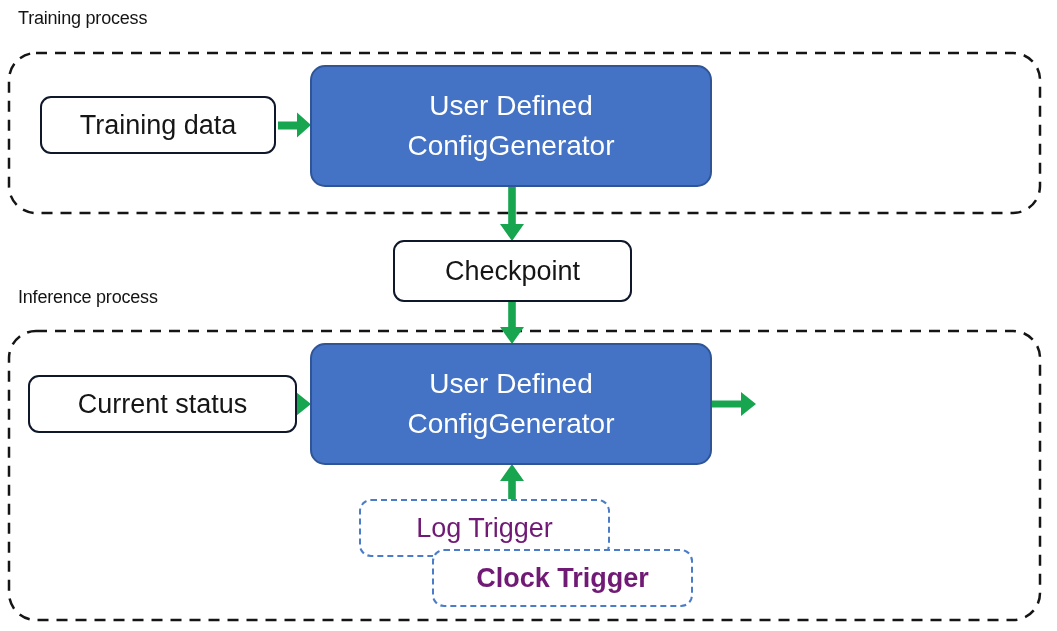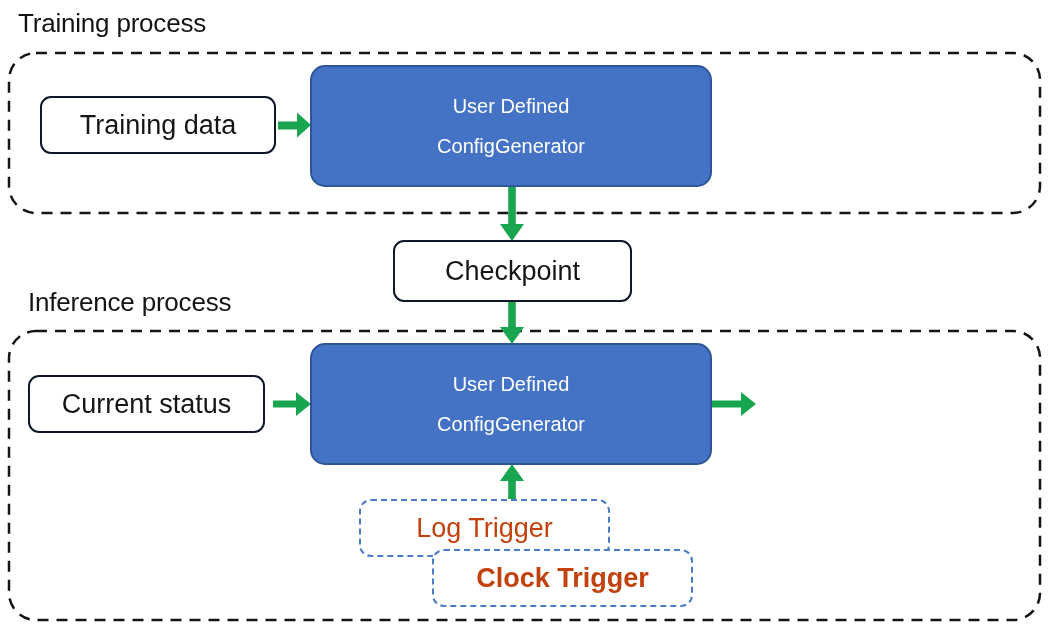--- a/index.html
+++ b/index.html
@@ -9,21 +9,21 @@
     height: 631px;
     background: #ffffff;
     font-family: "Liberation Sans", sans-serif;
     color: #161616;
     overflow: hidden;
   }
   .abs { position: absolute; }
   svg.layer { position: absolute; left: 0; top: 0; width: 1057px; height: 631px; }
 
   .section-label {
-    font-size: 26px;
+    font-size: 18px;
     letter-spacing: -0.2px;
     color: #141414;
     white-space: nowrap;
   }
 
   .node {
     position: absolute;
     display: flex;
     align-items: center;
     justify-content: center;
@@ -38,26 +38,26 @@
     border-radius: 11px;
     color: #161616;
   }
   .generator {
     background: #4472c4;
     border: 2.5px solid #2f5597;
     border-radius: 15px;
     color: #ffffff;
     flex-direction: column;
     line-height: 40px;
-    font-size: 20px;
+    font-size: 28px;
   }
   .trigger {
     border: 2px dashed #4a7cc9;
     border-radius: 12px;
-    color: #c2410c;
+    color: #701a75;
   }
 
   .container-rect { fill: none; stroke: #151515; stroke-width: 2.5; }
   .arrow { fill: #18a550; stroke: none; }
 </style>
 </head>
 <body>
 
 <div class="stage">
 
@@ -68,36 +68,36 @@
 
     <polygon class="arrow" points="278,121.5 297,121.5 297,112.5 311,125 297,137.5 297,129.5 278,129.5"></polygon>
     <polygon class="arrow" points="508.2,187 515.8,187 515.8,224 524,224 512,241 500,224 508.2,224"></polygon>
     <polygon class="arrow" points="508.2,302 515.8,302 515.8,327 524,327 512,344 500,327 508.2,327"></polygon>
     <polygon class="arrow" points="273,400.5 296,400.5 296,392 311,404 296,416 296,407.5 273,407.5"></polygon>
     <polygon class="arrow" points="712,400.5 741,400.5 741,392 756,404 741,416 741,407.5 712,407.5"></polygon>
     <polygon class="arrow" points="508.2,500 508.2,481 500,481 512,464 524,481 515.8,481 515.8,500"></polygon>
   </svg>
 
   <div class="abs section-label" style="left:18px; top:8px;">Training process</div>
-  <div class="abs section-label" style="left:28px; top:287px;">Inference process</div>
+  <div class="abs section-label" style="left:18px; top:287px;">Inference process</div>
 
   <div class="node io-box" style="left:40px; top:96px; width:236px; height:58px;">
     <span>Training data</span>
   </div>
 
   <div class="node generator" style="left:310px; top:65px; width:402px; height:122px;">
     <span style="display:block;">User Defined</span>
     <span style="display:block;">ConfigGenerator</span>
   </div>
 
   <div class="node io-box" style="left:393px; top:240px; width:239px; height:62px;">
     <span>Checkpoint</span>
   </div>
 
-  <div class="node io-box" style="left:28px; top:375px; width:237px; height:58px;">
+  <div class="node io-box" style="left:28px; top:375px; width:269px; height:58px;">
     <span>Current status</span>
   </div>
 
   <div class="node generator" style="left:310px; top:343px; width:402px; height:122px;">
     <span style="display:block;">User Defined</span>
     <span style="display:block;">ConfigGenerator</span>
   </div>
 
 
   <div class="node trigger" style="left:359px; top:499px; width:251px; height:58px; z-index:2;">

